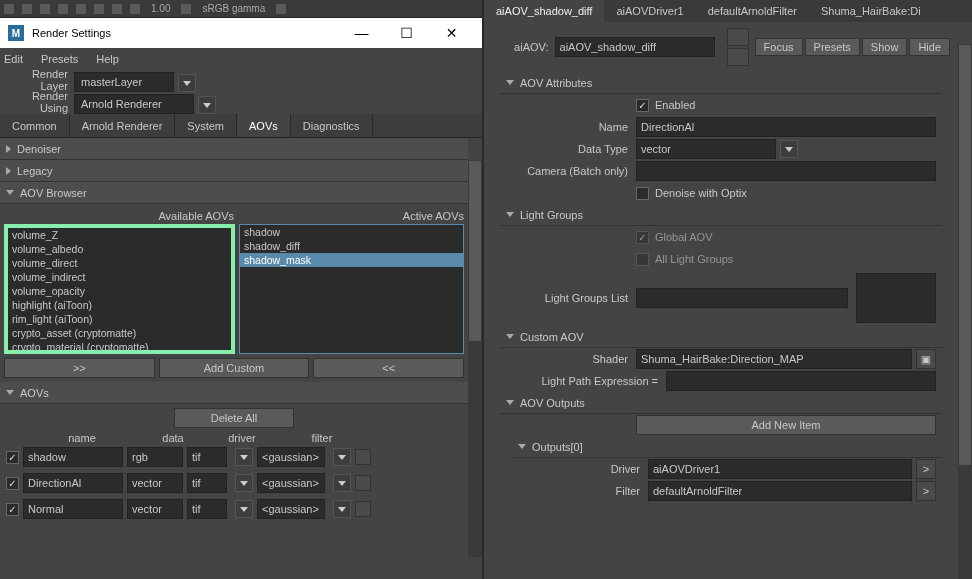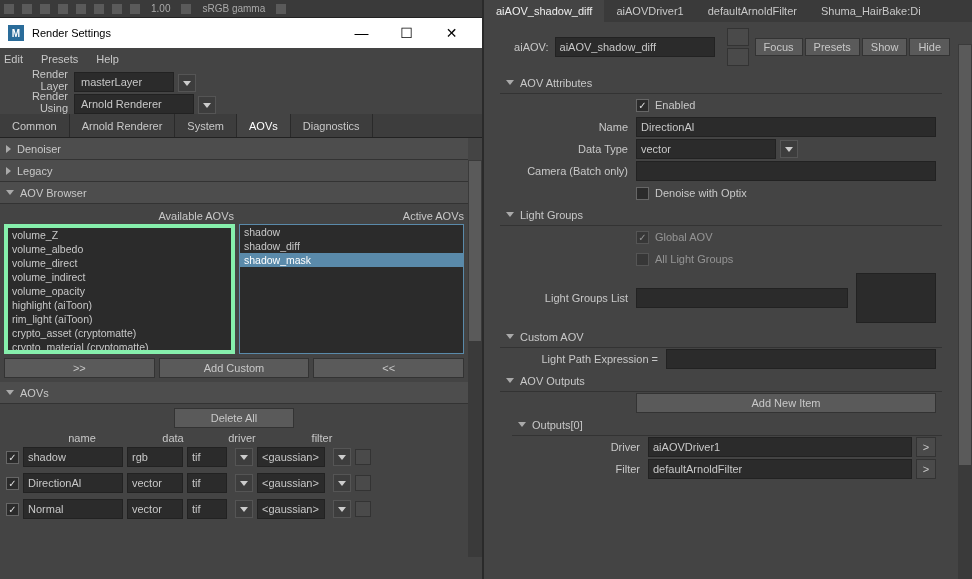--- a/index.html
+++ b/index.html
@@ -318,20 +318,25 @@
           <div class="field attr-val" style="height:20px"></div>
           <div style="width:8px"></div>
           <div class="swatch"></div>
         </div>
 
       <div class="section-header sub">
           <span class="arrow down"></span>
           <span>Custom AOV</span>
         </div>
       <div class="attr-row">
+          <div class="attr-label">Shader</div>
+          <div class="field attr-val">Shuma_HairBake:Direction_MAP</div>
+          <div class="map-btn">▣</div>
+        </div>
+      <div class="attr-row">
           <div class="attr-label" style="width:160px">Light Path Expression =</div>
           <div class="field attr-val"></div>
         </div>
 
       <div class="section-header sub">
           <span class="arrow down"></span>
           <span>AOV Outputs</span>
         </div>
       <div class="attr-row">
           <div class="attr-label"></div>

